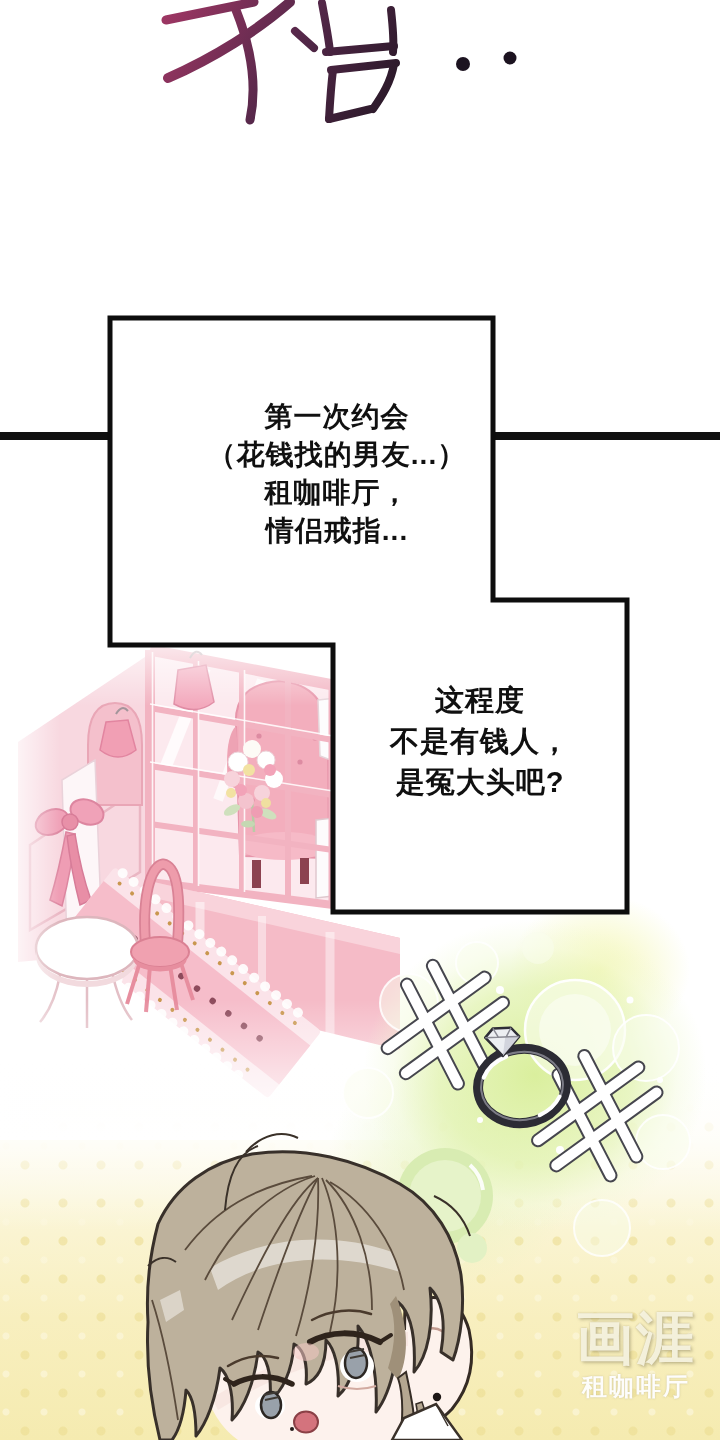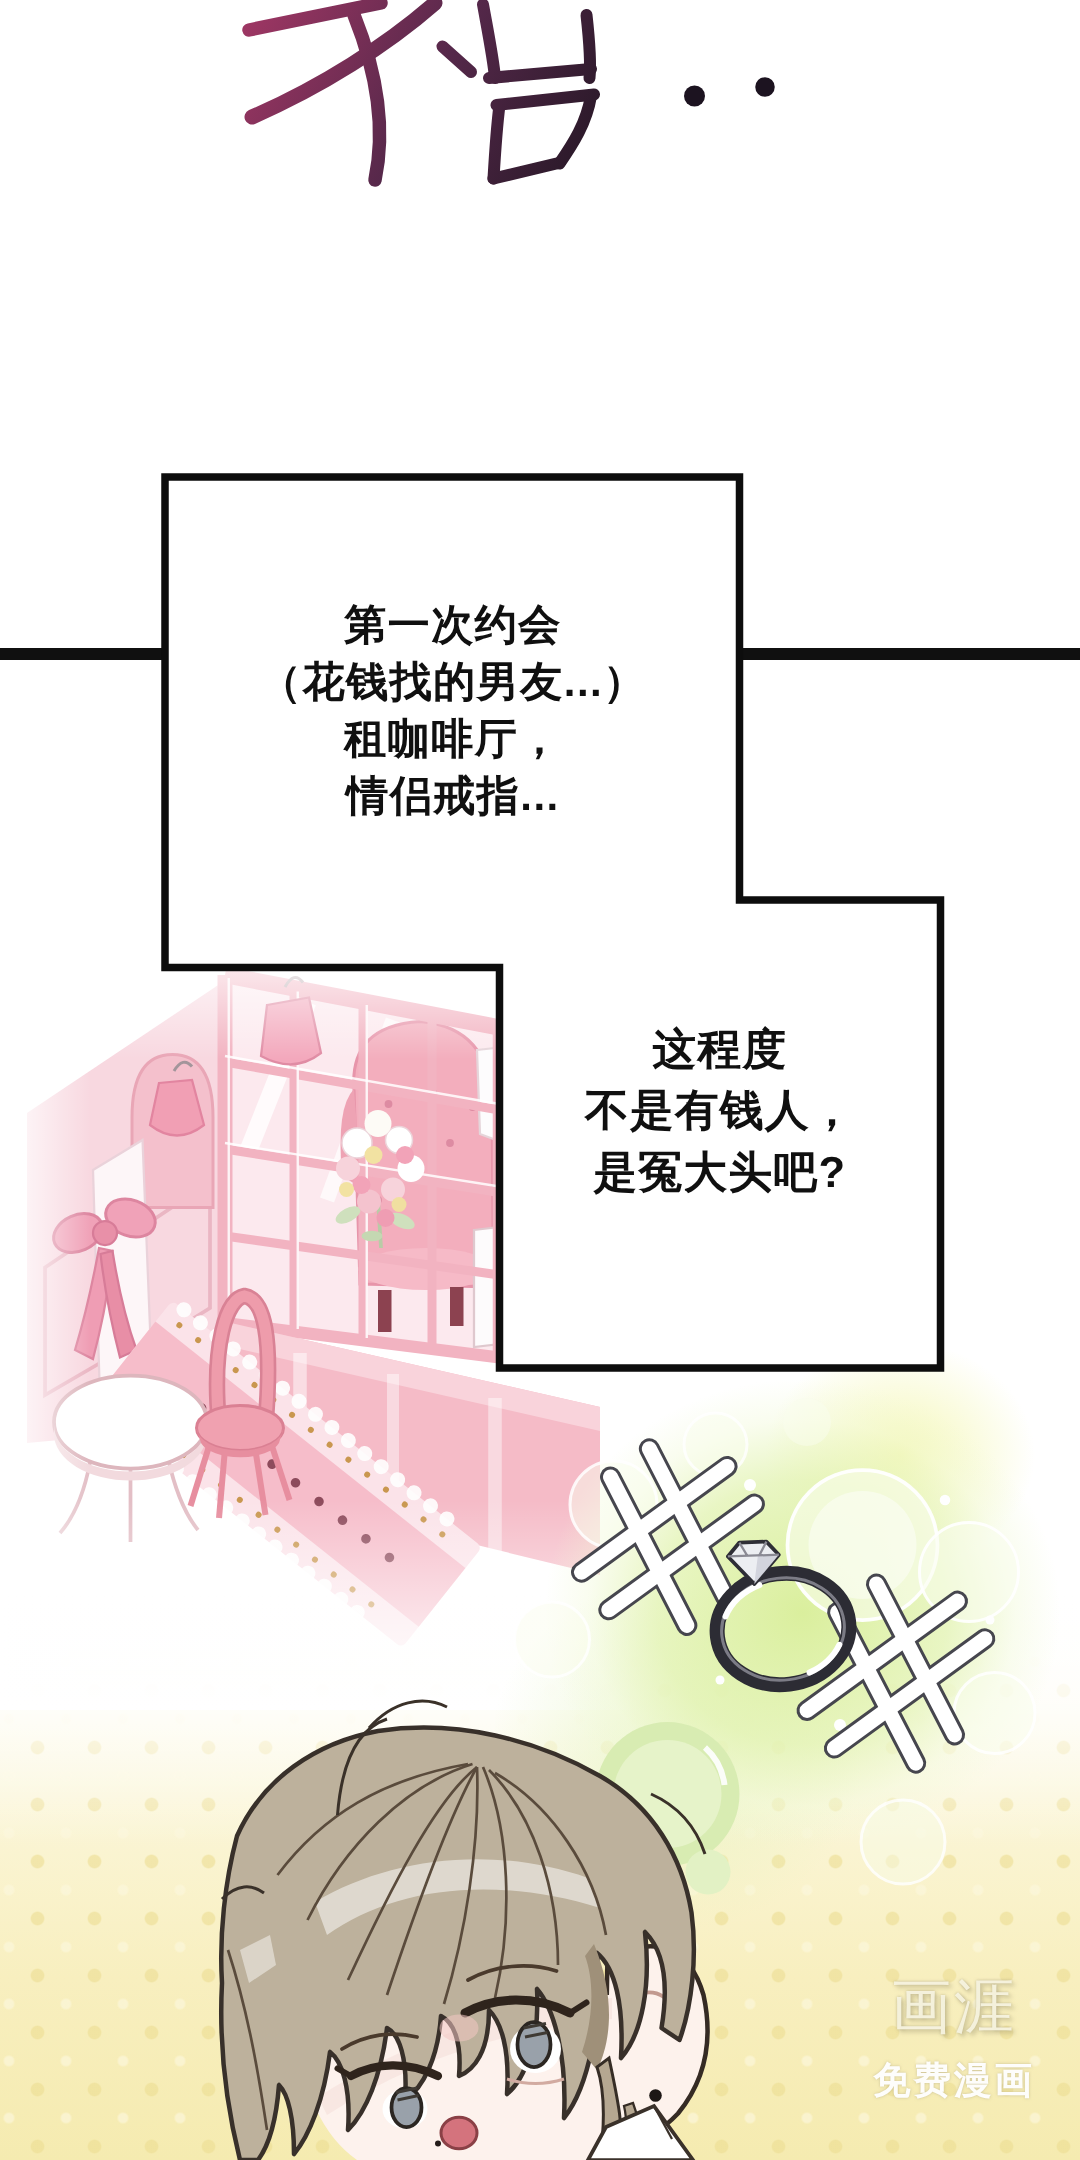--- a/index.html
+++ b/index.html
@@ -22,25 +22,25 @@
   .glow{left:330px;top:830px;width:390px;height:480px;
     background:
       radial-gradient(ellipse 215px 195px at 205px 245px,rgba(216,238,152,.95),rgba(224,242,172,.72) 45%,rgba(240,249,212,.38) 66%,rgba(255,255,255,0) 80%),
       radial-gradient(ellipse 125px 105px at 270px 140px,rgba(242,245,165,.8),rgba(255,255,255,0) 72%),
       radial-gradient(ellipse 160px 150px at 120px 340px,rgba(226,243,186,.65),rgba(255,255,255,0) 78%);}
 
   .divider{left:0;top:432px;width:720px;height:8px;background:#101010;}
 
   .speech-text{position:absolute;white-space:pre-line;text-align:center;color:#101010;
     font-weight:700;letter-spacing:1px;}
-  .speech-text.t1{left:112px;top:398px;width:380px;font-size:28px;line-height:38px;}
+  .speech-text.t1{left:112px;top:398px;width:380px;font-size:28px;line-height:38px;padding-left:35px;}
   .speech-text.t2{left:335px;top:680px;width:290px;font-size:29px;line-height:41px;}
 
   .watermark{left:558px;top:1310px;width:156px;text-align:center;pointer-events:none;}
-  .wm-brand{font-size:40px;line-height:56px;font-weight:normal;letter-spacing:2px;
+  .wm-brand{font-size:58px;line-height:56px;font-weight:bold;letter-spacing:2px;
     color:rgba(247,243,223,.95);text-shadow:0 0 2px rgba(150,140,105,.55),2px 2px 3px rgba(130,120,85,.35);}
   .wm-tag{margin-top:4px;font-size:25px;font-weight:bold;letter-spacing:2px;
     color:rgba(255,255,255,.96);text-shadow:0 0 2px rgba(160,150,115,.5);}
 </style>
 </head>
 <body>
 
 <div class="page">
 
   <span class="sr">수습..</span>
@@ -432,16 +432,16 @@
 
     <ellipse cx="306" cy="1422" rx="12" ry="10.5" fill="#d4737d" stroke="#8a4046" stroke-width="2"></ellipse>
     <circle cx="292" cy="1429" r="2" fill="#241c1a"></circle>
 
     <path d="M392,1440 L404,1418 L436,1404 L462,1440 Z" fill="#ffffff" stroke="#3a312a" stroke-width="2.5"></path>
     <path d="M436,1404 L448,1426" stroke="#3a312a" stroke-width="1.5" fill="none"></path>
   </svg>
 
   <div class="layer watermark">
     <div class="wm-brand">画涯</div>
-    <div class="wm-tag">免费漫画</div>
+    <div class="wm-tag">租咖啡厅</div>
   </div>
 
 </div>
 
 </body></html>

